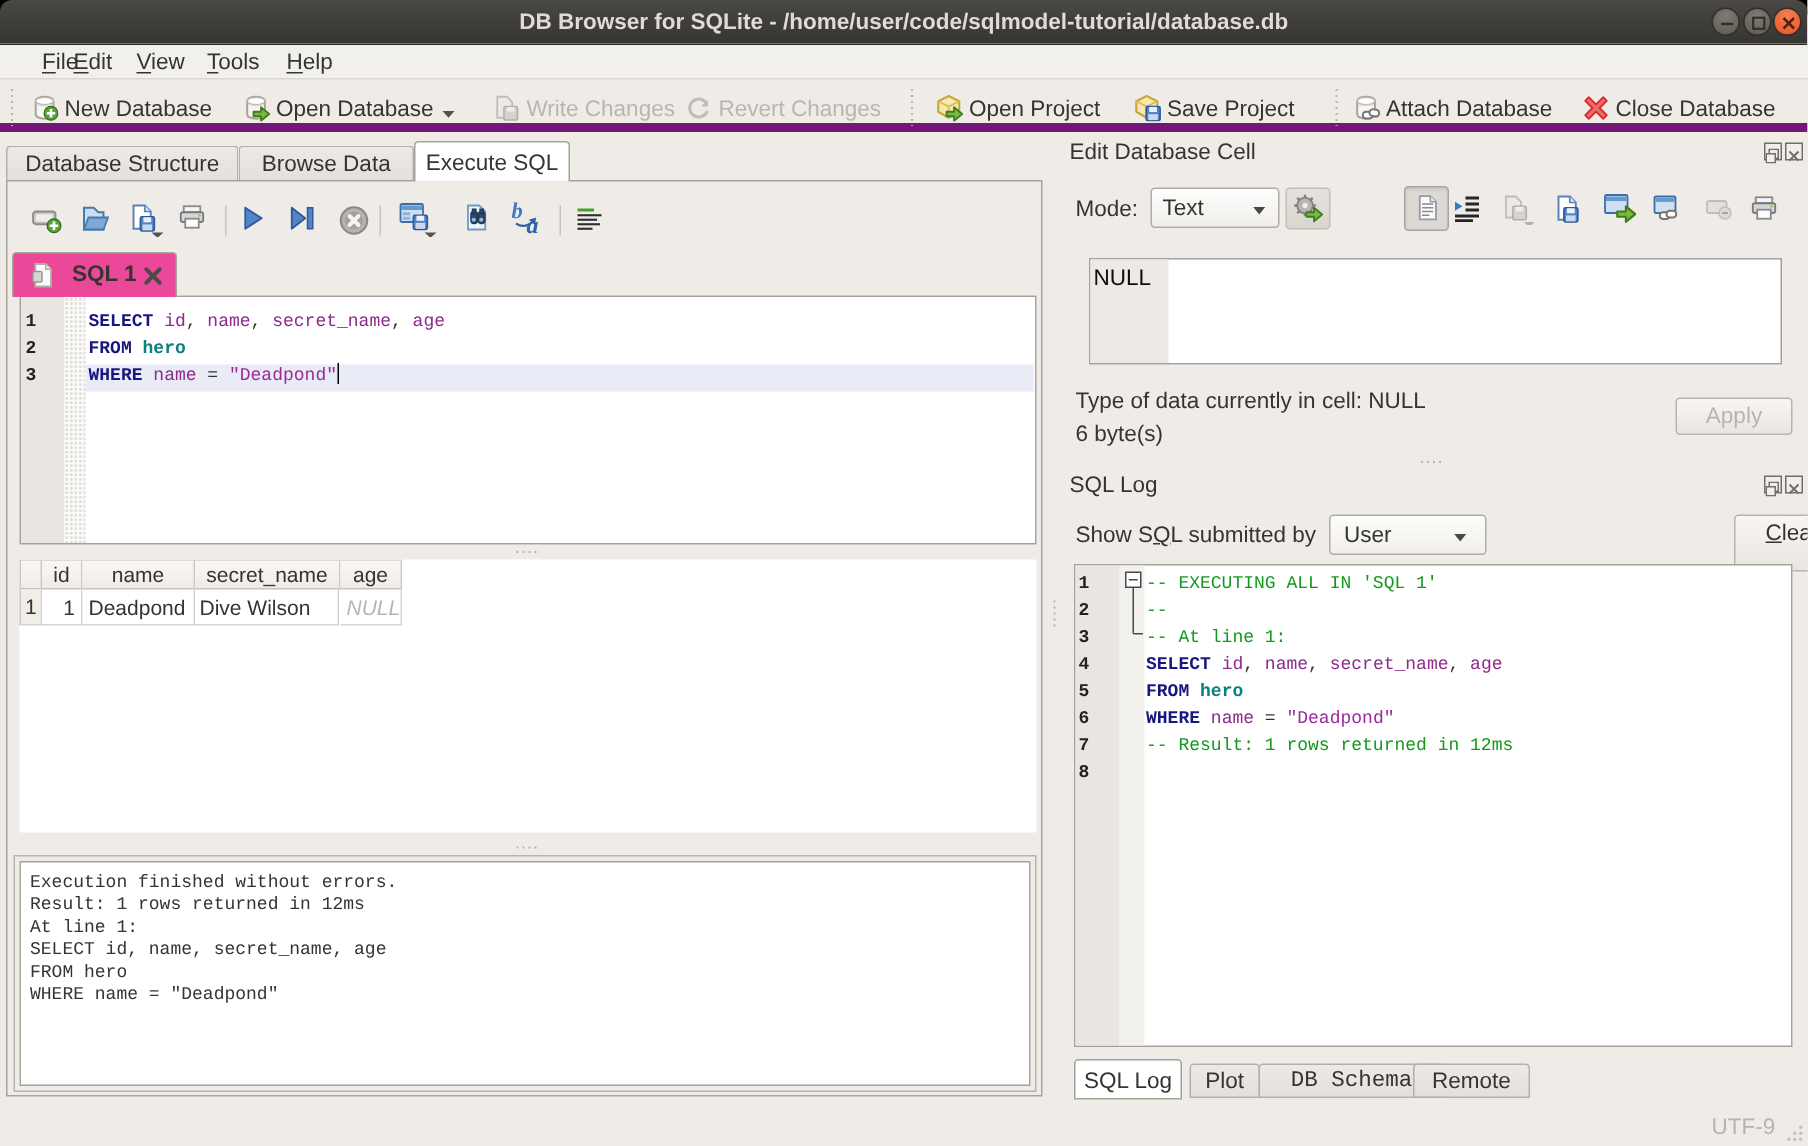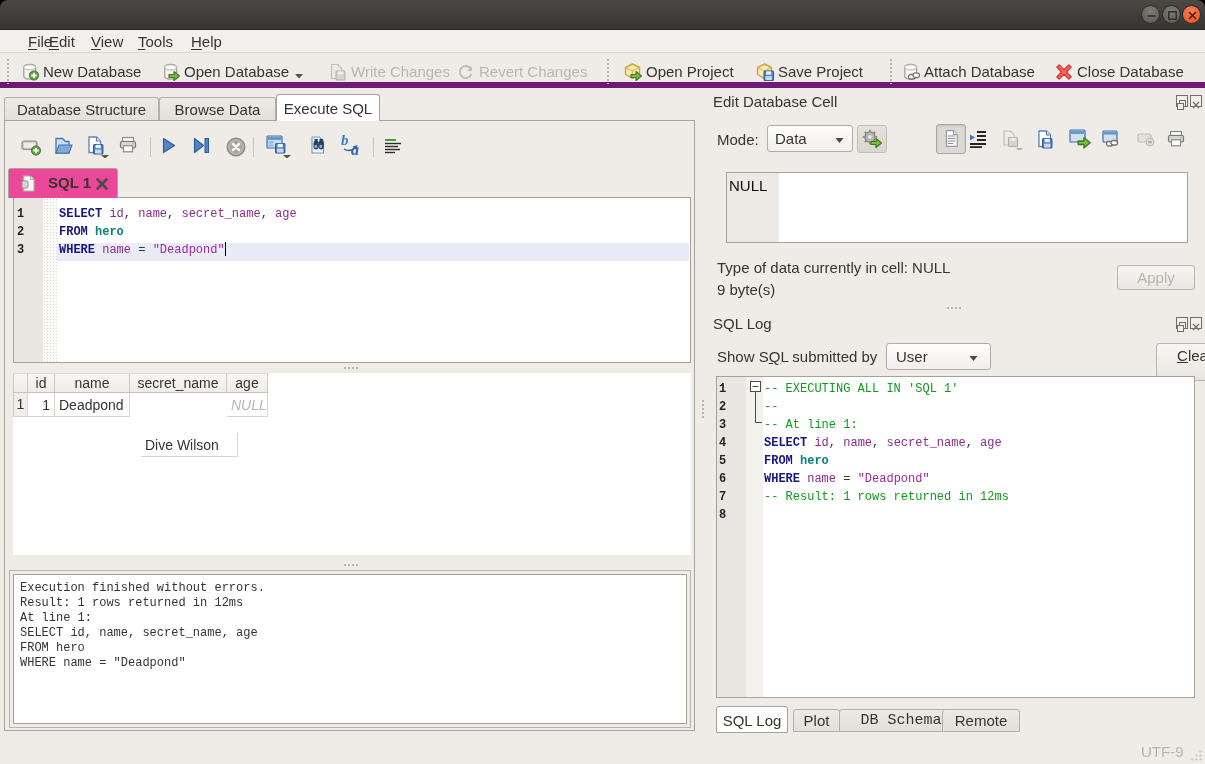--- a/index.html
+++ b/index.html
@@ -116,20 +116,21 @@
 <g id="s-bdoc">
   <path d="M3 1 L10.5 1 L14.5 5 L14.5 16.5 L3 16.5 Z" fill="#fff" stroke="#5b82b5" stroke-width="1.3"></path>
   <path d="M10.5 1 L10.5 5 L14.5 5" fill="#d7e4f4" stroke="#5b82b5" stroke-width="1.1"></path>
 </g>
 </defs>
 </svg>
 
 <div class="abs" style="left:0;top:0;width:10px;height:10px;background:#000;"></div>
 <div class="abs" style="left:1195px;top:0;width:10px;height:10px;background:#000;"></div>
 <div id="titlebar">
+  <div class="title">DB Browser for SQLite - /home/user/code/sqlmodel-tutorial/database.db</div>
   <div class="winbtn" id="btnmin" style="left:1141px;">
     <svg width="13" height="13">
         <line x1="2.5" y1="7" x2="10.5" y2="7" stroke="#2e2d29" stroke-width="1.6"></line>
       </svg>
   </div>
   <div class="winbtn" id="btnmax" style="left:1162px;">
     <svg width="13" height="13">
         <rect x="2.8" y="2.8" width="7.4" height="7.4" fill="none" stroke="#2e2d29" stroke-width="1.4"></rect>
       </svg>
   </div>
@@ -296,21 +297,21 @@
 
 <div id="grid">
   <div class="ghc" style="left:0px;width:15px;border-left:1px solid #cdcac4;"></div>
   <div class="ghc" style="left:15px;width:27px;">id</div>
   <div class="ghc" style="left:42px;width:75px;">name</div>
   <div class="ghc" style="left:117px;width:97px;">secret_name</div>
   <div class="ghc" style="left:214px;width:41px;">age</div>
   <div class="gdc rowh" style="left:0px;width:15px;text-align:center;padding:3px 0 0;border-left:1px solid #cdcac4;">1</div>
   <div class="gdc" style="left:15px;width:27px;text-align:right;">1</div>
   <div class="gdc" style="left:42px;width:75px;">Deadpond</div>
-  <div class="gdc" style="left:128px;width:97px;margin-top:40px;">Dive Wilson</div>
+  <div class="gdc" style="left:116px;width:97px;">Dive Wilson</div>
   <div class="gdc null" style="left:214px;width:41px;">NULL</div>
 </div>
 
 <div id="msgouter"></div>
 <div id="msg">Execution finished without errors.
 Result: 1 rows returned in 12ms
 At line 1:
 SELECT id, name, secret_name, age
 FROM hero
 WHERE name = "Deadpond"</div>
@@ -319,21 +320,21 @@
 <div class="dockbtn" style="left:1176px; top:95px;"><svg width="10" height="10">
       <rect x="2.5" y="0.5" width="6" height="6" fill="none" stroke="#716e68"></rect>
       <rect x="0.5" y="3.5" width="6" height="6" fill="#f1efec" stroke="#716e68"></rect>
     </svg></div>
 <div class="dockbtn" style="left:1190px; top:95px;"><svg width="10" height="10">
       <path d="M2 2 L8 8 M8 2 L2 8" stroke="#716e68" stroke-width="1.3"></path>
     </svg></div>
 
 <div class="abs" style="left:717px; top:131px;">Mode:</div>
 <div class="combo" style="left:767px; top:125px; width:86px; height:27px;">
-    <span style="position:absolute;left:7px;top:4px;">Data</span>
+    <span style="position:absolute;left:7px;top:4px;">Text</span>
     <svg class="abs" style="right:8px; top:11px;" width="9" height="7">
       <path d="M0.5 1 L4.5 6 L8.5 1 z" fill="#4a4843"></path>
     </svg>
   </div>
 <div id="rtb">
   <div class="abs" style="left:857px;top:125px;width:30px;height:28px;border:1px solid #c2beb8;border-radius:3px;background:linear-gradient(#e5e2dd,#d9d6d0);"></div>
   <svg class="abs" style="left:862px;top:129px;" width="20" height="20">
       <circle cx="8" cy="8" r="5.2" fill="#b9b6b1" stroke="#84817b" stroke-width="1.2"></circle>
       <circle cx="8" cy="8" r="1.8" fill="#efedea"></circle>
       <g stroke="#84817b" stroke-width="1.6">
@@ -402,21 +403,21 @@
       <use href="#s-printer"></use>
     </svg>
 </div>
 
 <div id="celledit">
     <div class="strip"></div>
     <div class="nulltxt">NULL</div>
   </div>
 
 <div class="abs" style="left:717px; top:259px;">Type of data currently in cell: NULL</div>
-<div class="abs" style="left:717px; top:281px;">9 byte(s)</div>
+<div class="abs" style="left:717px; top:281px;">6 byte(s)</div>
 <div class="btn" style="left:1117px; top:265px; width:78px; height:25px; color:#b8b5af; padding-top:3px;">Apply</div>
 
 <div class="abs" style="left:713px; top:315px;">SQL Log</div>
 <div class="dockbtn" style="left:1176px; top:317px;"><svg width="10" height="10">
       <rect x="2.5" y="0.5" width="6" height="6" fill="none" stroke="#716e68"></rect>
       <rect x="0.5" y="3.5" width="6" height="6" fill="#f1efec" stroke="#716e68"></rect>
     </svg></div>
 <div class="dockbtn" style="left:1190px; top:317px;"><svg width="10" height="10">
       <path d="M2 2 L8 8 M8 2 L2 8" stroke="#716e68" stroke-width="1.3"></path>
     </svg></div>

